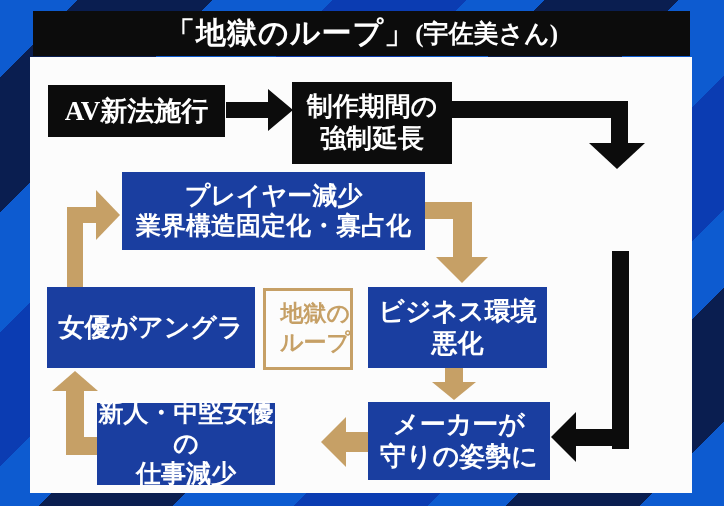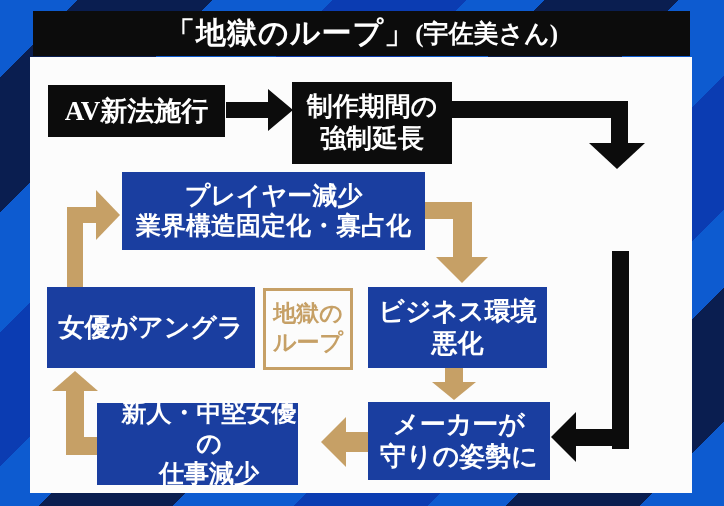--- a/index.html
+++ b/index.html
@@ -25,27 +25,27 @@
     text-align:center;font-weight:bold;color:var(--text-white,#fff);line-height:1.22;
   }
   .black{background:var(--box-black,#0c0c0c);}
   .blue{background:var(--box-blue,#1a3ea0);}
   .n-av{left:48px;top:85px;width:177px;height:52px;font-size:27px;}
   .n-period{left:292px;top:70px;width:160px;height:82px;font-size:26px;margin-top:12px;}
   .n-count{left:553px;top:171px;width:129px;height:80px;font-size:26px;}
   .n-player{left:122px;top:172px;width:303px;height:78px;font-size:25px;}
   .n-business{left:368px;top:287px;width:179px;height:81px;font-size:26px;}
   .n-maker{left:368px;top:402px;width:182px;height:78px;font-size:26px;}
-  .n-newcomer{left:97px;top:403px;width:178px;height:82px;font-size:25px;padding-left:23px;}
+  .n-newcomer{left:97px;top:403px;width:178px;height:82px;font-size:25px;}
   .n-actress{left:47px;top:287px;width:208px;height:81px;font-size:26px;gap:6px;}
   .loop-label{
     position:absolute;left:263px;top:288px;width:90px;height:82px;box-sizing:border-box;
     background:var(--panel-white,#fff);border:3px solid var(--accent-tan,#c6a066);
     color:var(--accent-tan,#c6a066);font-weight:bold;font-size:23px;line-height:1.25;
-    display:flex;flex-direction:column;align-items:center;justify-content:center;text-align:center;
+    display:flex;flex-direction:column;align-items:flex-end;justify-content:center;text-align:center;
   }
   .shaft{position:absolute;}
   .tri{position:absolute;width:0;height:0;}
   .k{background:var(--box-black,#0c0c0c);}
   .g{background:var(--accent-tan,#c6a066);}
   
   .a1-shaft{left:226px;top:102px;width:44px;height:16px;}
   .a1-head{left:268px;top:89px;border-top:21px solid transparent;border-bottom:21px solid transparent;border-left:25px solid var(--box-black,#0c0c0c);}
   
   .a2-h{left:452px;top:101px;width:176px;height:17px;}

